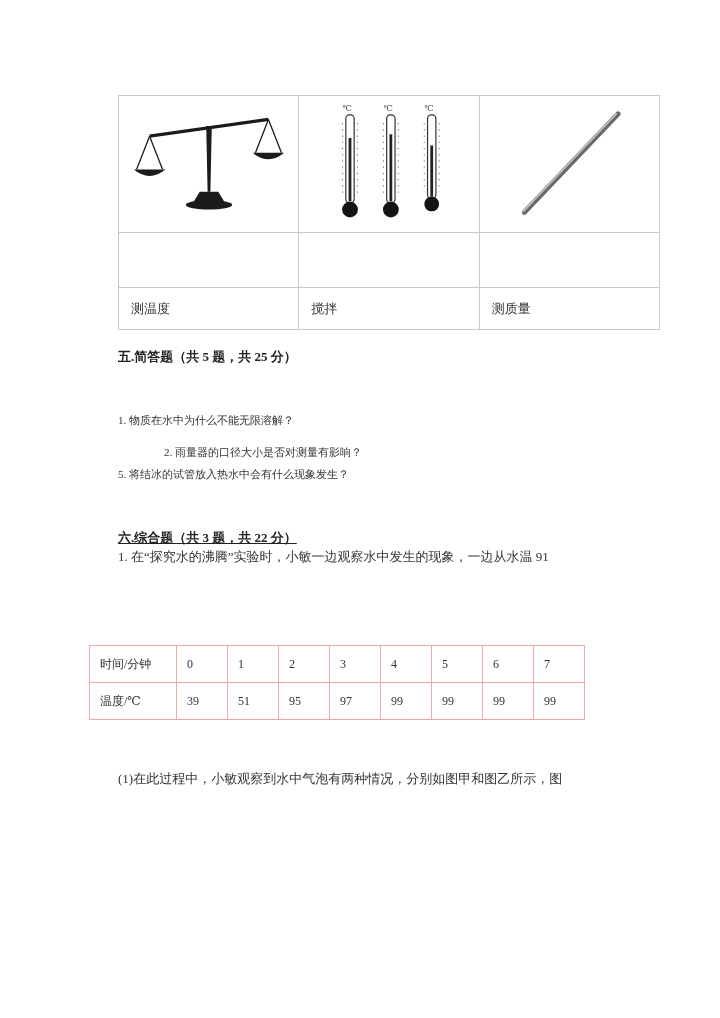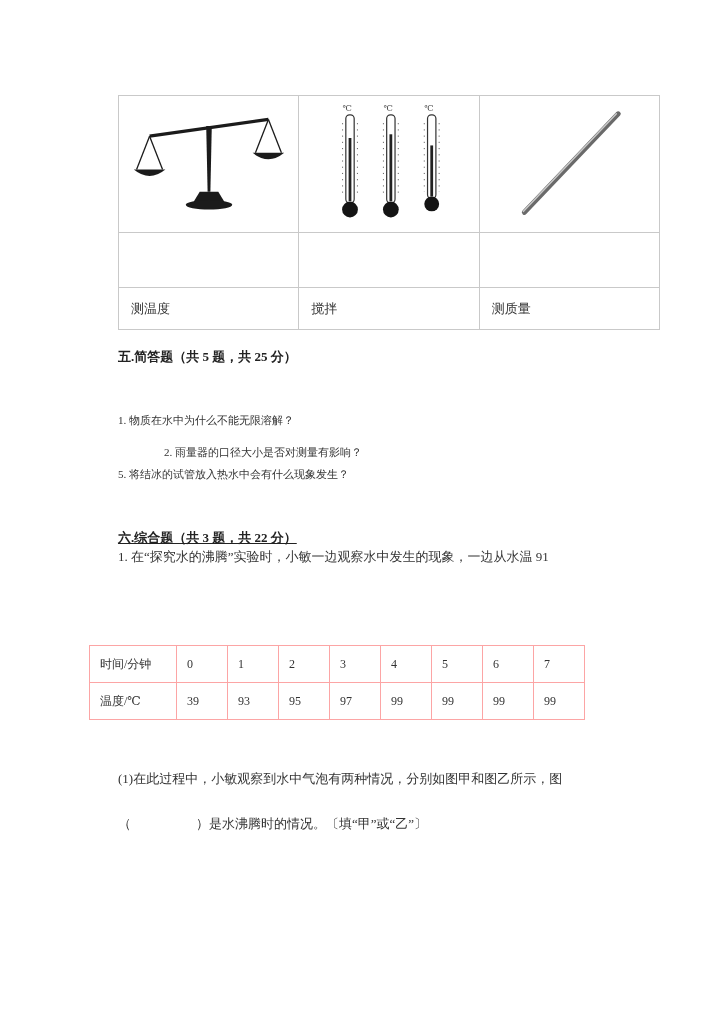--- a/index.html
+++ b/index.html
@@ -131,27 +131,26 @@
       <td class="val">2</td>
       <td class="val">3</td>
       <td class="val">4</td>
       <td class="val">5</td>
       <td class="val">6</td>
       <td class="val">7</td>
     </tr>
     <tr>
       <td class="hdr">温度/℃</td>
       <td class="val">39</td>
-      <td class="val">93</td>
+      <td class="val">51</td>
       <td class="val">95</td>
       <td class="val">97</td>
       <td class="val">99</td>
       <td class="val">99</td>
       <td class="val">99</td>
       <td class="val">99</td>
     </tr>
   </tbody>
     </table>
 
   <div class="para-line" style="top:770px;">(1)在此过程中，小敏观察到水中气泡有两种情况，分别如图甲和图乙所示，图</div>
-  <div class="para-line" style="top:815px;">（　　　　　）是水沸腾时的情况。〔填“甲”或“乙”〕</div>
 
 </div>
 
 </body></html>

